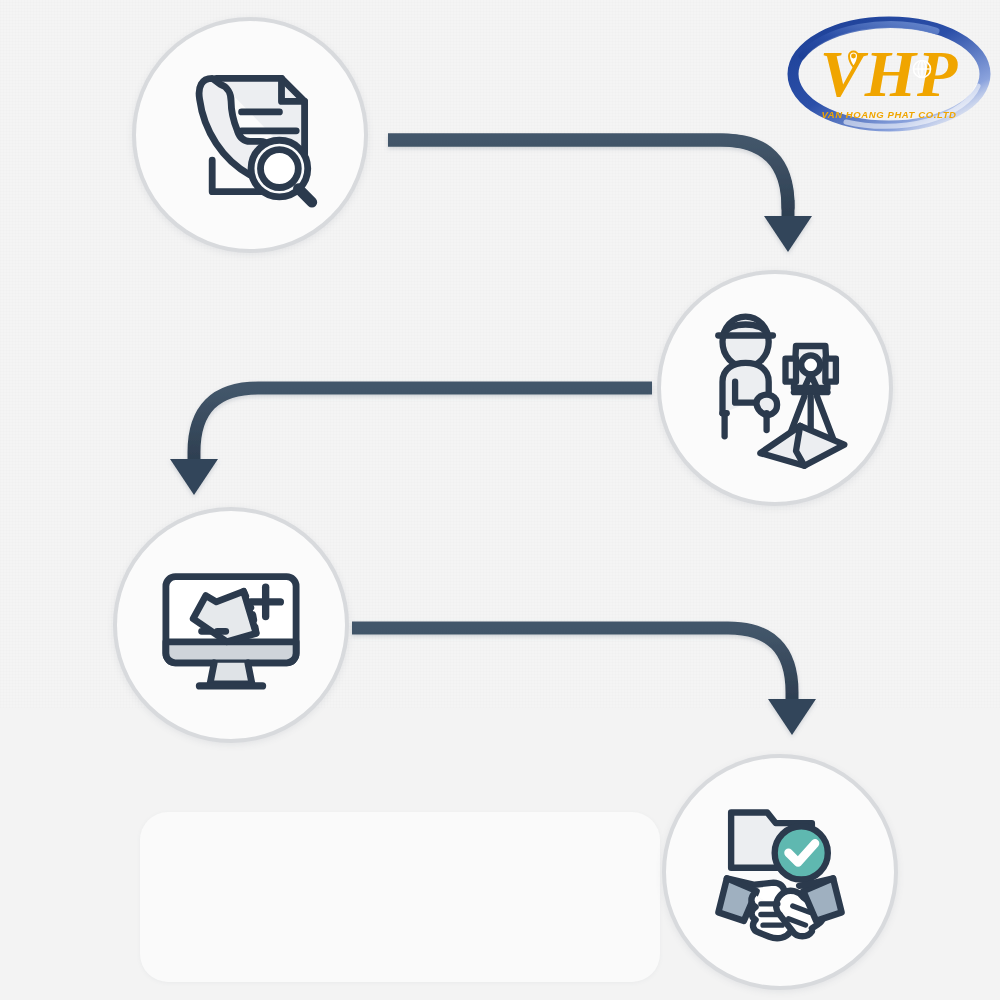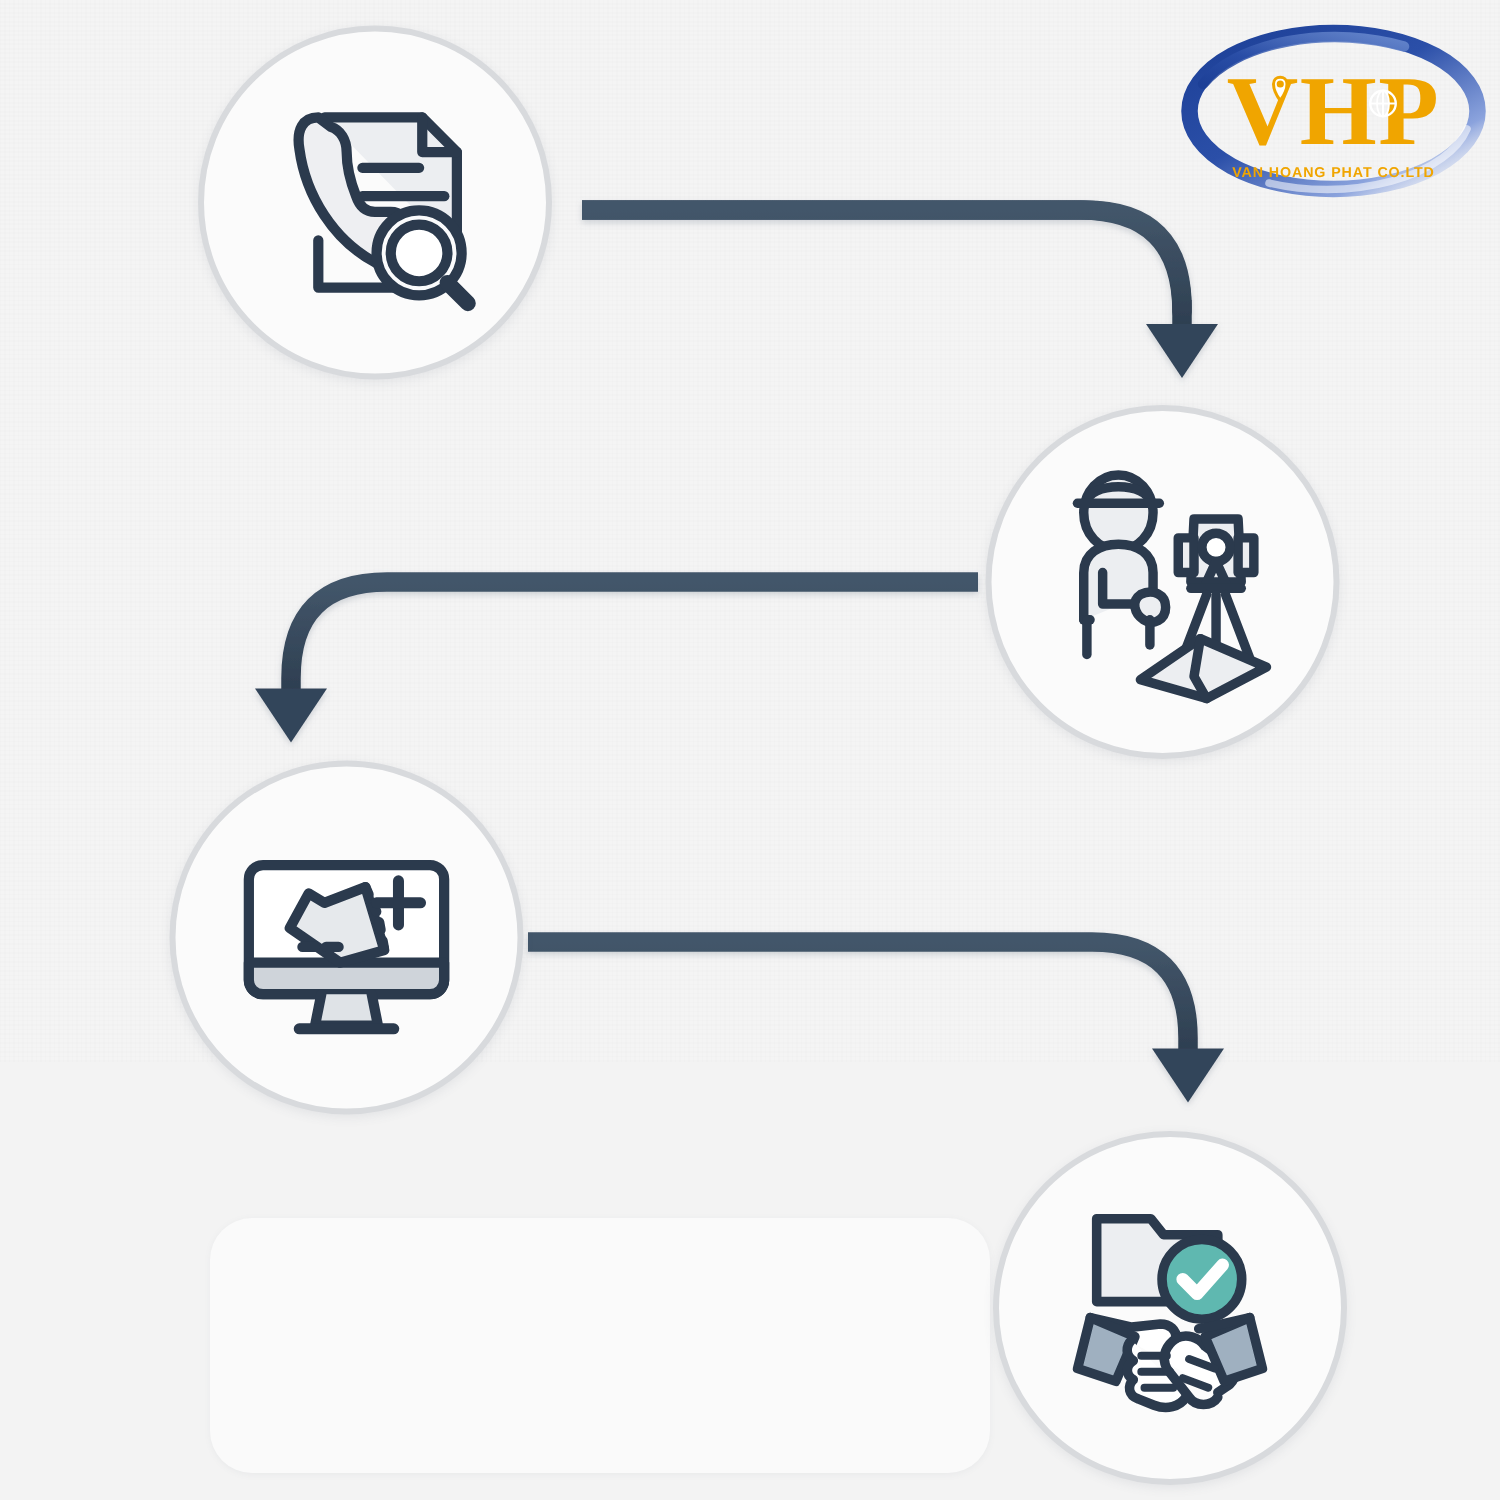--- a/index.html
+++ b/index.html
@@ -7,20 +7,21 @@
   html, body {
     width:1000px; height:1000px;
     font-family:"Liberation Sans", sans-serif;
     background:#f3f3f3;
     overflow:hidden;
   }
   #canvas {
     position:relative;
     width:1000px; height:708px;
     background:#f4f4f4;
+    font-style:italic;
   }
   #canvas::after{
     content:"";
     position:absolute; inset:0;
     pointer-events:none;
     background:
       repeating-linear-gradient(0deg, rgba(0,0,0,.012) 0 1px, transparent 1px 3px),
       repeating-linear-gradient(90deg, rgba(0,0,0,.010) 0 1px, transparent 1px 3px);
     opacity:.8;
   }

